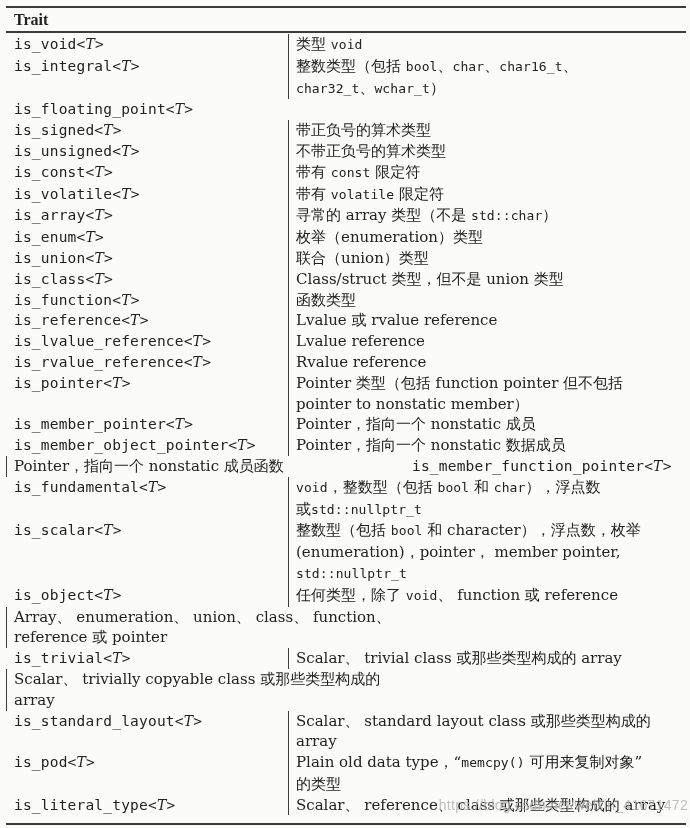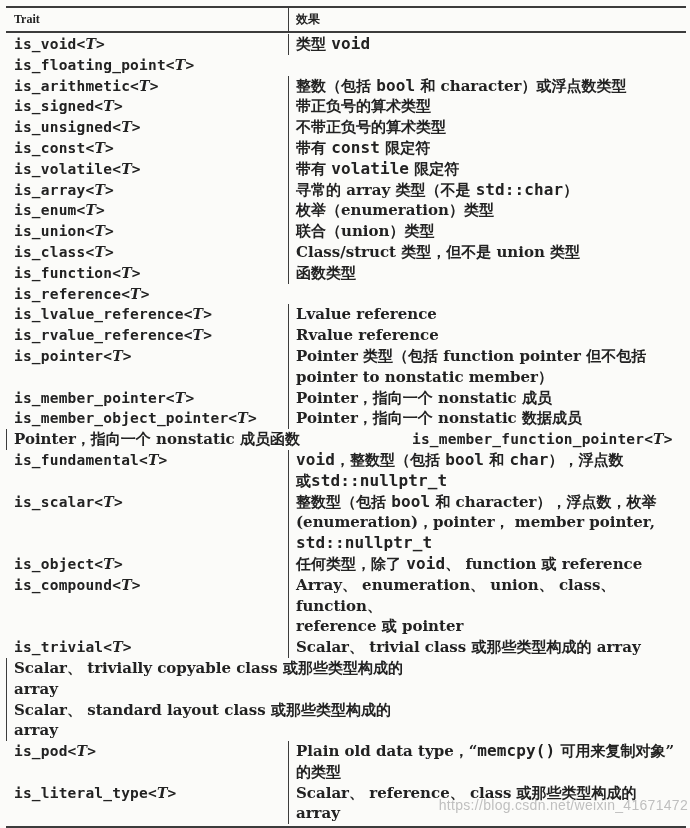--- a/index.html
+++ b/index.html
@@ -45,31 +45,31 @@
   .cell.effect{
     flex:1 1 auto;
     border-left:1px solid var(--line);
     padding:0 4px 0 7px;
     font-family:"DejaVu Serif","Liberation Serif",serif;
     white-space:pre-line;
   }
   .row.header .cell{
     line-height:23px;
     font-weight:bold;
-    font-size:12px;
+    font-size:16px;
     white-space:nowrap;
   }
   .row.header .cell.trait{
     font-family:"Liberation Serif","DejaVu Serif",serif;
     letter-spacing:0;
   }
-  .tbody{ padding:1px 0 2px 0;font-weight:bold; }
+  .tbody{ padding:1px 0 8px 0; }
   .code{
     font-family:"DejaVu Sans Mono","Liberation Mono",monospace;
-    font-size:16px;
+    font-size:13px;
     letter-spacing:.1px;
   }
   .cell.trait i{
     font-family:"DejaVu Serif","Liberation Serif",serif;
     font-style:italic;
     font-size:14px;
   }
   .watermark{
     position:absolute;
     right:2px; bottom:15px;
@@ -82,37 +82,37 @@
     z-index:5;
   }
 </style>
 </head>
 <body>
 
 <div class="page">
   <div class="table">
     <div class="row header">
       <div class="cell trait">Trait</div>
-      <div class="cell effect">效果</div>
     </div>
     <div class="tbody" id="tbody">
   <div class="row">
     <div class="cell trait">is_void&lt;<i>T</i>&gt;</div>
     <div class="cell effect">类型 <span class="code">void</span></div>
   </div>
 
+  <div class="row">
+    <div class="cell trait">is_integral&lt;<i>T</i>&gt;</div>
+    <div class="cell effect">整数类型（包括 <span class="code">bool</span>、<span class="code">char</span>、<span class="code">char16_t</span>、
+<span class="code">char32_t</span>、<span class="code">wchar_t</span>）</div>
+  </div>
 
   <div class="row">
     <div class="cell trait">is_floating_point&lt;<i>T</i>&gt;</div>
   </div>
 
-  <div class="row">
-    <div class="cell trait">is_arithmetic&lt;<i>T</i>&gt;</div>
-    <div class="cell effect">整数（包括 <span class="code">bool</span> 和 character）或浮点数类型</div>
-  </div>
 
   <div class="row">
     <div class="cell trait">is_signed&lt;<i>T</i>&gt;</div>
     <div class="cell effect">带正负号的算术类型</div>
   </div>
 
   <div class="row">
     <div class="cell trait">is_unsigned&lt;<i>T</i>&gt;</div>
     <div class="cell effect">不带正负号的算术类型</div>
   </div>
@@ -147,20 +147,21 @@
     <div class="cell effect">Class/struct 类型，但不是 union 类型</div>
   </div>
 
   <div class="row">
     <div class="cell trait">is_function&lt;<i>T</i>&gt;</div>
     <div class="cell effect">函数类型</div>
   </div>
 
   <div class="row">
     <div class="cell trait">is_reference&lt;<i>T</i>&gt;</div>
+    <div class="cell effect">Lvalue 或 rvalue reference</div>
   </div>
 
   <div class="row">
     <div class="cell trait">is_lvalue_reference&lt;<i>T</i>&gt;</div>
     <div class="cell effect">Lvalue reference</div>
   </div>
 
   <div class="row">
     <div class="cell trait">is_rvalue_reference&lt;<i>T</i>&gt;</div>
     <div class="cell effect">Rvalue reference</div>
@@ -199,36 +200,36 @@
 (enumeration)，pointer， member pointer,
 <span class="code">std::nullptr_t</span></div>
   </div>
 
   <div class="row">
     <div class="cell trait">is_object&lt;<i>T</i>&gt;</div>
     <div class="cell effect">任何类型，除了 <span class="code">void</span>、 function 或 reference</div>
   </div>
 
   <div class="row">
-    <div class="cell trait">is_compound&lt;<i>T</i>&gt;</div>
     <div class="cell effect">Array、 enumeration、 union、 class、 function、
 reference 或 pointer</div>
   </div>
 
   <div class="row">
     <div class="cell trait">is_trivial&lt;<i>T</i>&gt;</div>
     <div class="cell effect">Scalar、 trivial class 或那些类型构成的 array</div>
   </div>
 
   <div class="row">
     <div class="cell effect">Scalar、 trivially copyable class 或那些类型构成的
 array</div>
   </div>
 
   <div class="row">
+    <div class="cell trait">is_standard_layout&lt;<i>T</i>&gt;</div>
     <div class="cell effect">Scalar、 standard layout class 或那些类型构成的
 array</div>
   </div>
 
   <div class="row">
     <div class="cell trait">is_pod&lt;<i>T</i>&gt;</div>
     <div class="cell effect">Plain old data type，“<span class="code">memcpy()</span> 可用来复制对象”
 的类型</div>
   </div>
 

